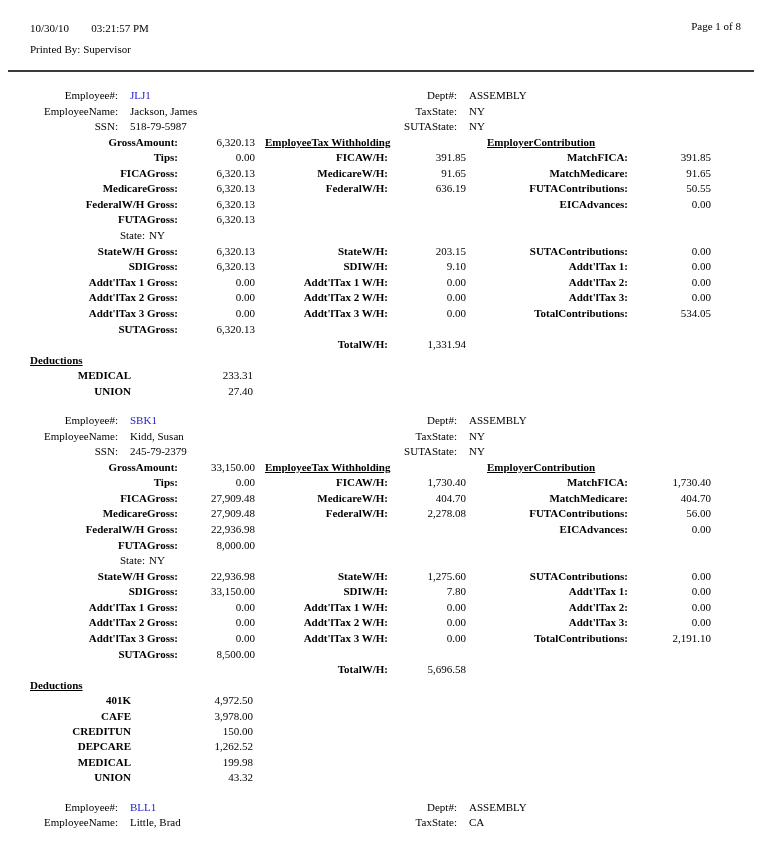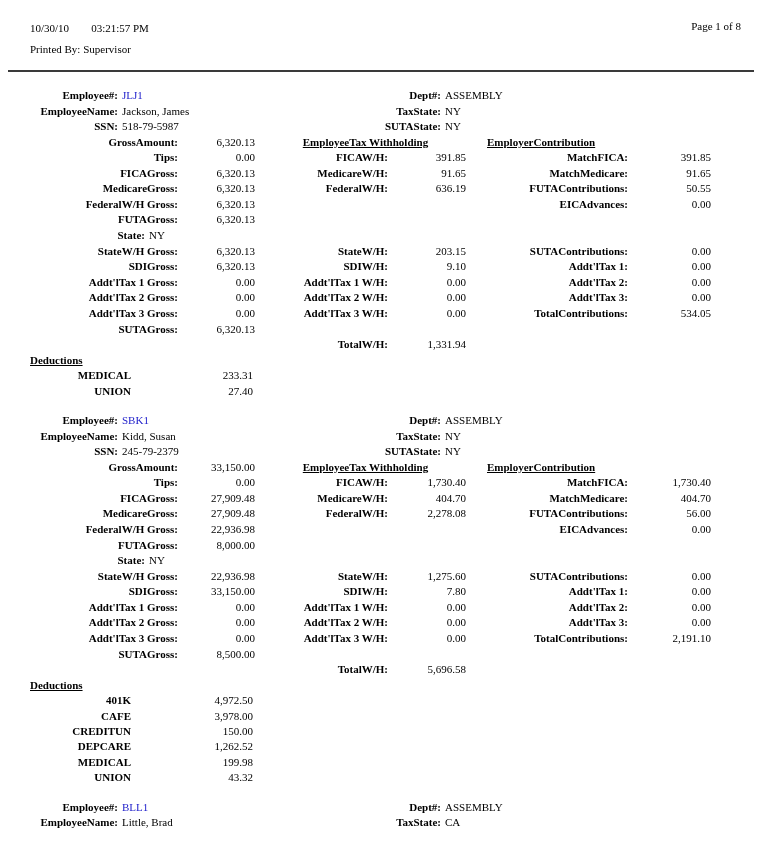--- a/index.html
+++ b/index.html
@@ -22,37 +22,37 @@
   .title { font-weight:bold; font-size:17px; line-height:22px; margin-top:3px; }
   .hdr-right { position:absolute; right:0; top:1px; font-size:11px; }
   .rule { height:2px; background:#3a3a3a; margin:4px -13px 0 -22px; }
 
   
   .employee { margin-top:16px; }
   .employee + .employee { margin-top:14px; }
   .emp-head { position:relative; line-height:15.5px; }
   .eh-row { display:grid; }
   .eh-left .eh-row { grid-template-columns:88px auto; }
-  .eh-mid { position:absolute; top:0; left:0; right:0; }
+  .eh-mid { position:absolute; top:0; left:16px; right:0; }
   .eh-mid .eh-row { grid-template-columns:411px auto; }
-  .eh-lbl { font-weight:bold; text-align:right; white-space:nowrap; }
-  .eh-val { padding-left:4px; white-space:nowrap; }
+  .eh-lbl { font-weight:normal; text-align:right; white-space:nowrap; }
+  .eh-val { padding-left:4px; white-space:nowrap;margin-left:8px; }
   .link { color:var(--employee-link, #2222cc); cursor:pointer; }
 
   
   .grid { line-height:15.6px; }
   .row { display:grid; grid-template-columns:148px 77px 133px 78px 162px 83px; }
   .c { display:block; white-space:nowrap; }
   .lbl { font-weight:bold; text-align:right; }
   .val { text-align:right; }
   .colhdr { font-weight:bold; text-decoration:underline; text-align:left; }
-  .colhdr.mid { grid-column:3/5; padding-left:10px;text-align:center; }
+  .colhdr.mid { grid-column:3/5; padding-left:10px; }
   .colhdr.rightcol { grid-column:5/7; padding-left:21px; }
   .staterow { display:grid; grid-template-columns:115px auto; line-height:15.6px; }
-  .staterow .slbl { font-weight:bold; text-align:right; }
+  .staterow .slbl { font-weight:normal; text-align:right; }
   .staterow .sval { padding-left:4px; }
 
   
   .deductions { line-height:15.4px; }
   .ded-title { font-weight:bold; text-decoration:underline; }
   .ded-row { display:grid; grid-template-columns:101px 122px; }
   .ded-lbl { font-weight:bold; text-align:right; }
   .ded-val { text-align:right; }
 </style>
 </head>

